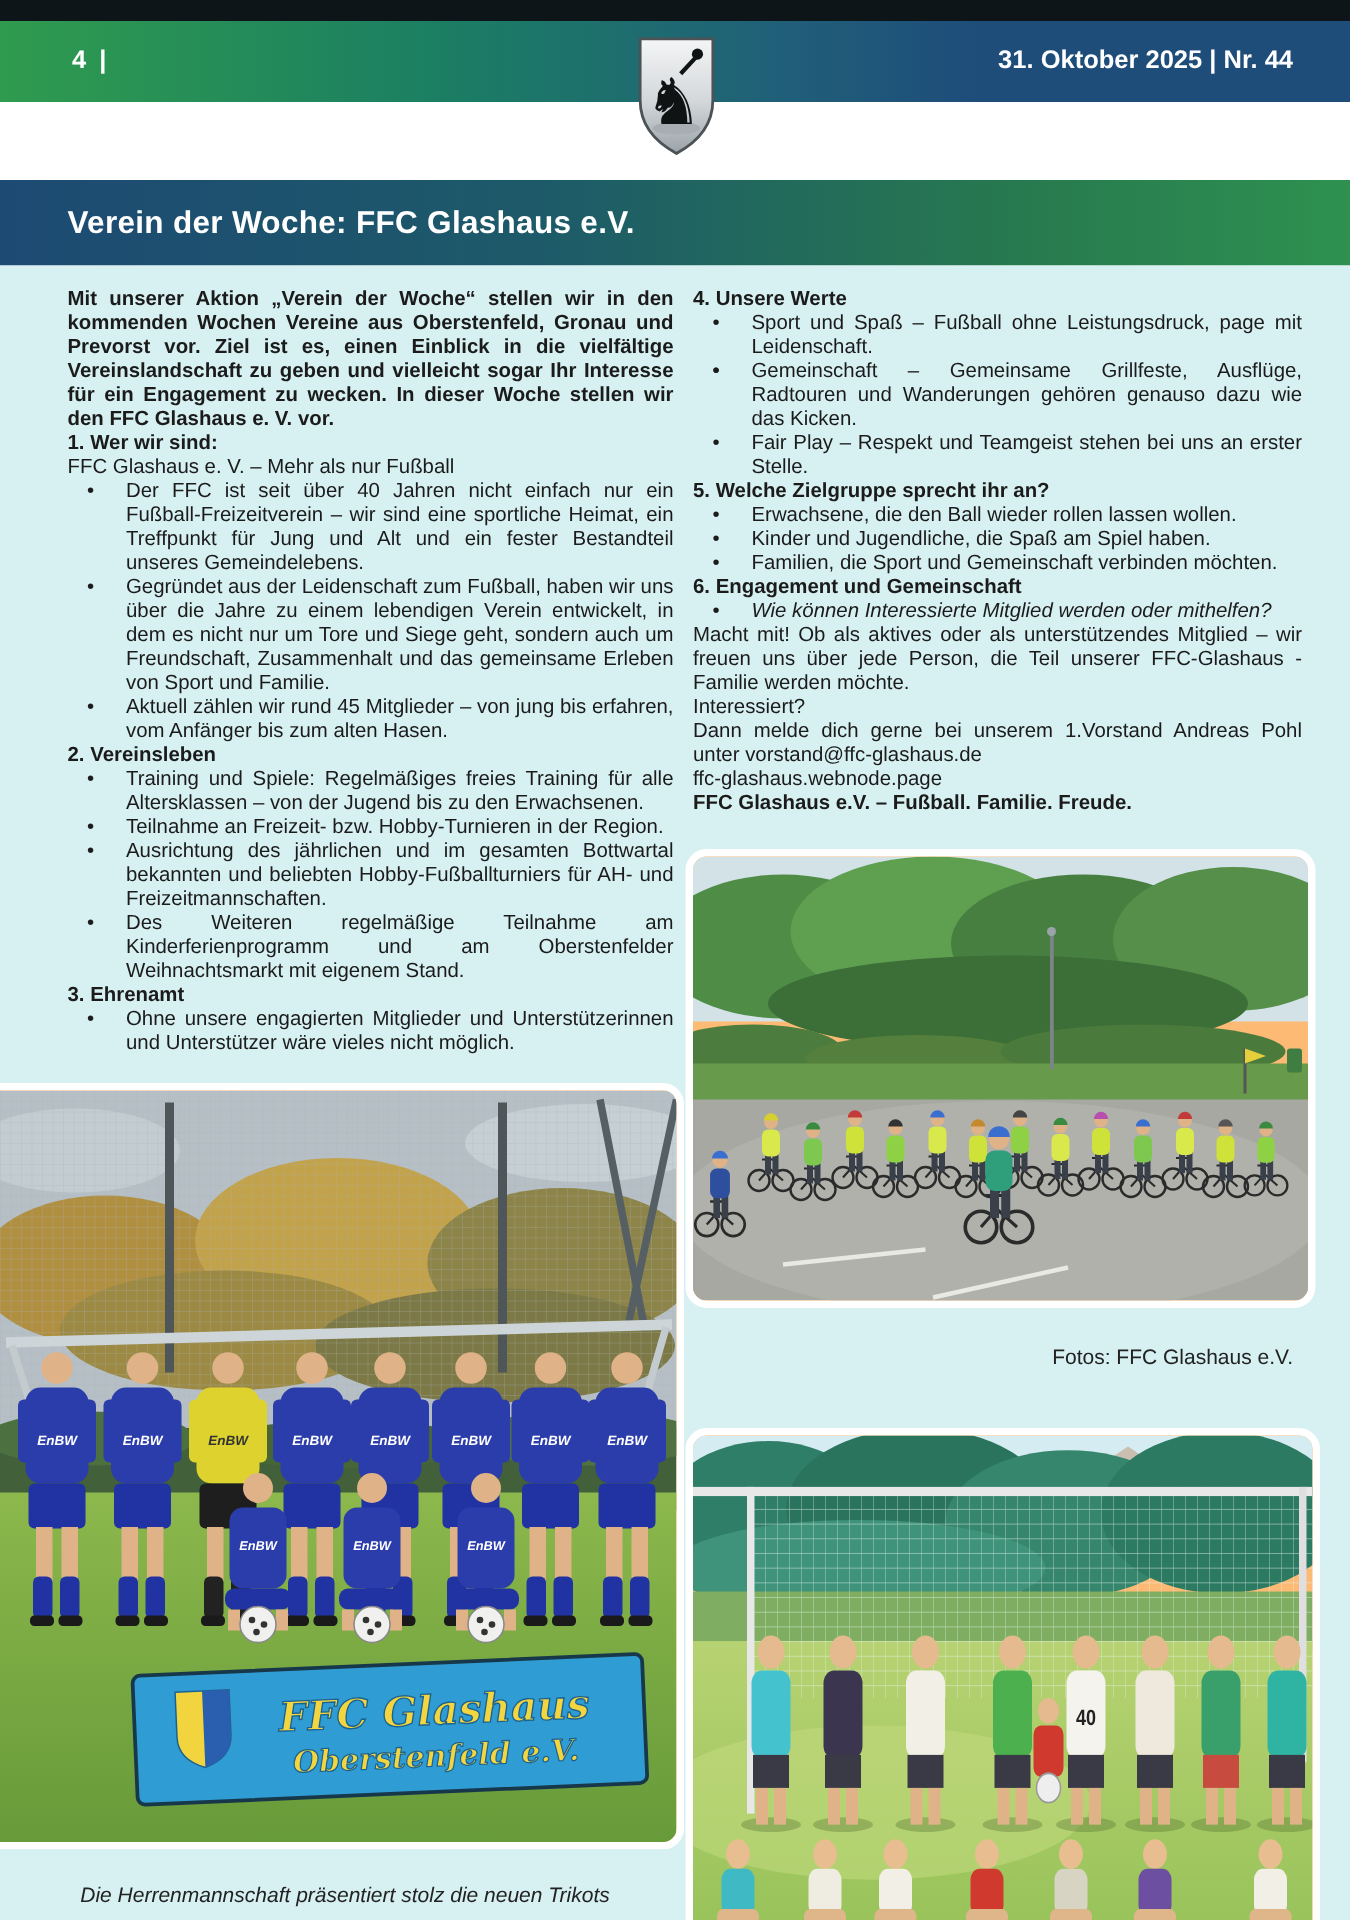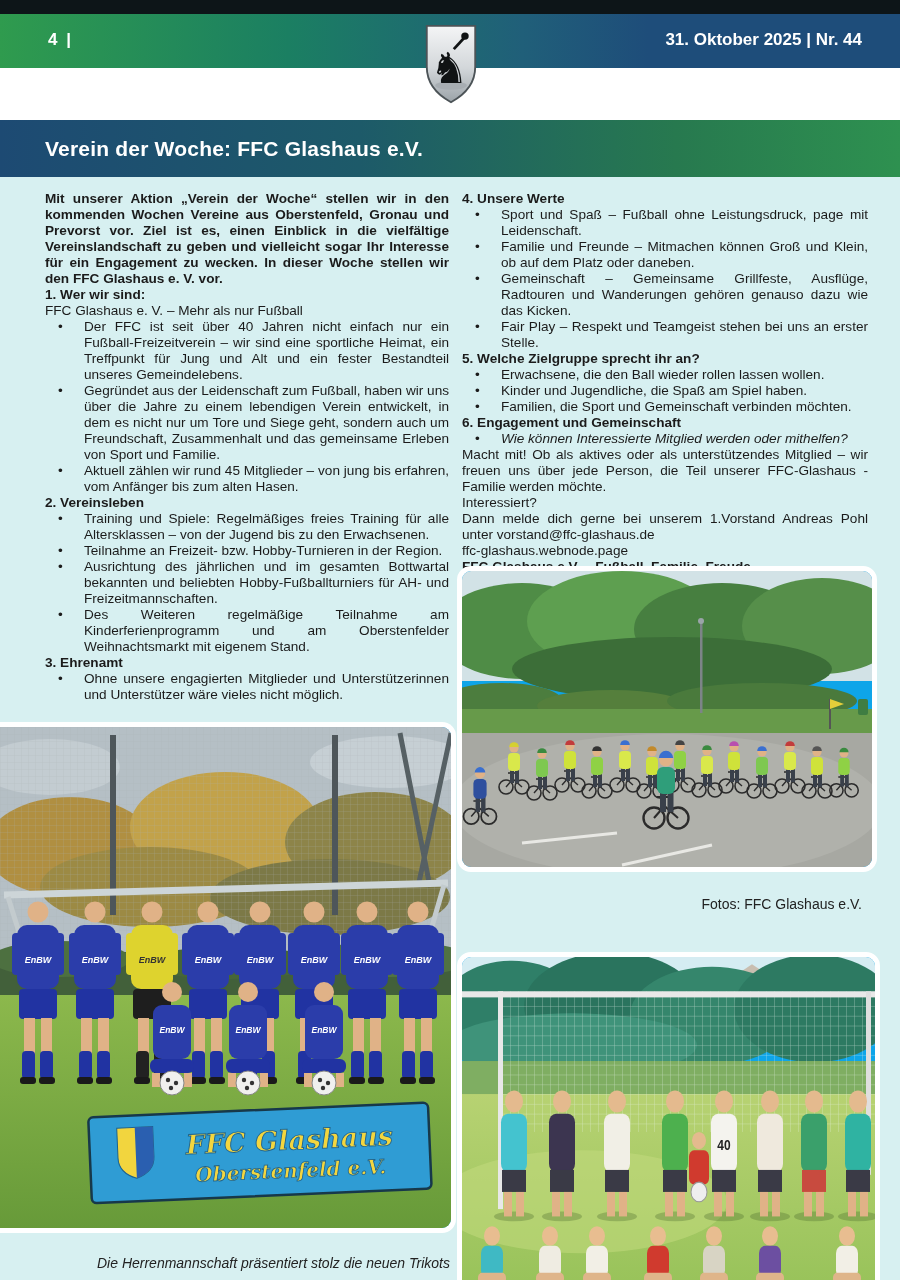--- a/index.html
+++ b/index.html
@@ -20,27 +20,27 @@
   .col{position:absolute;top:14px;font-size:13.6px;line-height:16px}
   .col-left{left:45px;width:404px}
   .col-right{left:462px;width:406px}
   .intro{font-weight:bold;text-align:justify;margin:0}
   h3.sec{font-size:13.6px;line-height:16px;margin:0;font-weight:bold}
   .lead,.para,.boldline{margin:0;text-align:justify}
   .boldline{font-weight:bold}
   .bullet{position:relative;padding-left:39px;text-align:justify}
   .bullet .dot{position:absolute;left:13px;top:0}
   .bullet.italic .btext{font-style:italic}
-  .photo{position:absolute;background:#0ea5e9;overflow:hidden;box-sizing:border-box}
+  .photo{position:absolute;background:#fdba74;overflow:hidden;box-sizing:border-box}
   .photo svg{display:block;width:100%;height:100%}
   .photo-cyclists{left:457px;top:389px;width:420px;height:306px;border:5px solid #fff;border-radius:14px}
   .photo-kids{left:457px;top:775px;width:423px;height:371px;border:5px solid #fff;border-radius:14px}
   .photo-team{left:0;top:545px;width:456px;height:511px;border:5px solid #fff;border-left:none;border-radius:0 14px 14px 0}
   .credit{position:absolute;left:462px;top:705px;width:400px;text-align:right;font-size:14px;color:#222}
-  .team-caption{position:absolute;left:10px;top:1064px;width:440px;text-align:right;font-style:italic;font-size:14px;color:#222}
+  .team-caption{position:absolute;left:10px;top:1064px;width:440px;text-align:center;font-style:italic;font-size:14px;color:#222}
   .bannertxt1{font-size:27px;font-weight:bold;font-style:italic;fill:#f3d63f;stroke:#1c628f;stroke-width:.9;
        text-anchor:middle;font-family:"DejaVu Serif",serif}
   .bannertxt2{font-size:20px;font-weight:bold;font-style:italic;fill:#f3d63f;stroke:#1c628f;stroke-width:.8;
        text-anchor:middle;font-family:"DejaVu Serif",serif}
 </style>
 </head>
 <body>
 
 <div class="bar-black"></div>
 
@@ -87,21 +87,21 @@
         <div class="bullet"><span class="dot">•</span><span class="btext">Des Weiteren regelmäßige Teilnahme am Kinderferienprogramm und am Oberstenfelder Weihnachtsmarkt mit eigenem Stand.</span></div>
         <h3 class="sec">3. Ehrenamt</h3>
         <div class="bullet"><span class="dot">•</span><span class="btext">Ohne unsere engagierten Mitglieder und Unterstützerinnen und Unterstützer wäre vieles nicht möglich.</span></div>
       </div>
   </section>
 
   <section class="col col-right">
     <div id="right-sections">
         <h3 class="sec">4. Unsere Werte</h3>
         <div class="bullet"><span class="dot">•</span><span class="btext">Sport und Spaß – Fußball ohne Leistungsdruck, page mit Leidenschaft.</span></div>
-        <div class="bullet"><span class="dot">•</span><span class="btext">Familie und Freunde – Mitmachen können Groß und Klein, ob auf dem Platz oder daneben.</span></div>
+        <div class="bullet"><span class="dot">•</span></div>
         <div class="bullet"><span class="dot">•</span><span class="btext">Gemeinschaft – Gemeinsame Grillfeste, Ausflüge, Radtouren und Wanderungen gehören genauso dazu wie das Kicken.</span></div>
         <div class="bullet"><span class="dot">•</span><span class="btext">Fair Play – Respekt und Teamgeist stehen bei uns an erster Stelle.</span></div>
         <h3 class="sec">5. Welche Zielgruppe sprecht ihr an?</h3>
         <div class="bullet"><span class="dot">•</span><span class="btext">Erwachsene, die den Ball wieder rollen lassen wollen.</span></div>
         <div class="bullet"><span class="dot">•</span><span class="btext">Kinder und Jugendliche, die Spaß am Spiel haben.</span></div>
         <div class="bullet"><span class="dot">•</span><span class="btext">Familien, die Sport und Gemeinschaft verbinden möchten.</span></div>
         <h3 class="sec">6. Engagement und Gemeinschaft</h3>
         <div class="bullet italic"><span class="dot">•</span><span class="btext">Wie können Interessierte Mitglied werden oder mithelfen?</span></div>
         <p class="para">Macht mit! Ob als aktives oder als unterstützendes Mitglied – wir freuen uns über jede Person, die Teil unserer FFC-Glashaus -Familie werden möchte.</p>
         <p class="para">Interessiert?</p>

